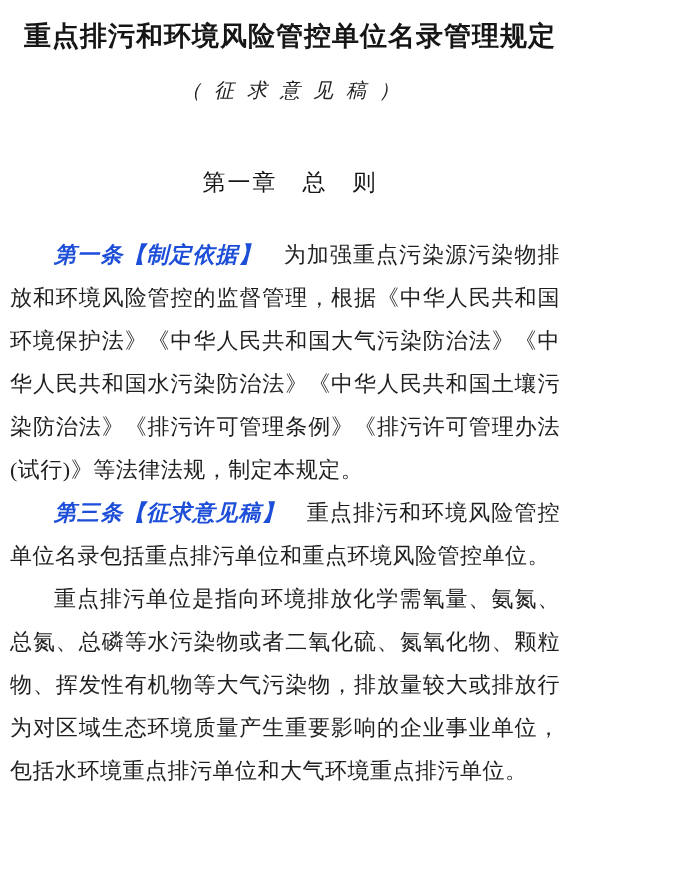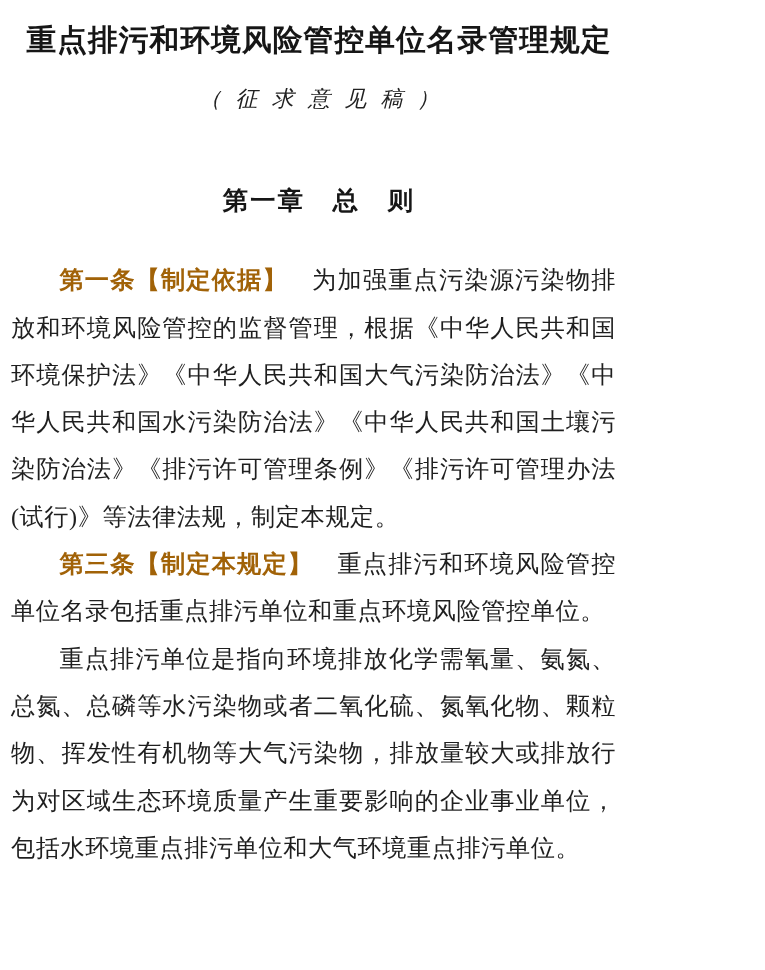--- a/index.html
+++ b/index.html
@@ -34,21 +34,21 @@
     font-size: 20px;
     line-height: 32px;
     letter-spacing: 13px;
     text-indent: 13px; 
     color: #222222;
   }
   .chapter-heading {
     margin: 62px 10px 0 10px;
     text-align: center;
     font-family: "Liberation Sans", "DejaVu Sans", sans-serif;
-    font-weight: bold;
+    font-weight: normal;
     font-size: 23px;
     line-height: 28px;
     letter-spacing: 2px;
     color: #161616;
   }
   .body-text {
     margin-top: 37px;
     padding: 0 20px 0 10px;
     font-size: 22px;
     line-height: 43px;
@@ -56,39 +56,40 @@
     letter-spacing: 0.5px;
     color: #1f1f1f;
   }
   .para {
     margin: 0;
     text-indent: 44px;
   }
   .article-label {
     font-family: "Liberation Sans", "DejaVu Sans", sans-serif;
     font-weight: bold;
-    color: #a16207;
+    color: #1d4ed8;
     margin-right: 22px;
+    font-style: italic;
   }
 </style>
 </head>
 <body>
 
 <div class="page">
 
   <h1 class="doc-title">重点排污和环境风险管控单位名录管理规定</h1>
 
   <div class="doc-subtitle">（征求意见稿）</div>
 
   <h2 class="chapter-heading">第一章　总　则</h2>
 
   <div class="body-text">
 
     <p class="para"><span class="article-label">第一条【制定依据】</span><span>为加强重点污染源污染物排放和环境风险管控的监督管理，根据《中华人民共和国环境保护法》《中华人民共和国大气污染防治法》《中华人民共和国水污染防治法》《中华人民共和国土壤污染防治法》《排污许可管理条例》《排污许可管理办法(试行)》等法律法规，制定本规定。</span></p>
 
 
-    <p class="para"><span class="article-label">第三条【制定本规定】</span><span>重点排污和环境风险管控单位名录包括重点排污单位和重点环境风险管控单位。</span></p>
+    <p class="para"><span class="article-label">第三条【征求意见稿】</span><span>重点排污和环境风险管控单位名录包括重点排污单位和重点环境风险管控单位。</span></p>
 
     <p class="para"><span>重点排污单位是指向环境排放化学需氧量、氨氮、总氮、总磷等水污染物或者二氧化硫、氮氧化物、颗粒物、挥发性有机物等大气污染物，排放量较大或排放行为对区域生态环境质量产生重要影响的企业事业单位，包括水环境重点排污单位和大气环境重点排污单位。</span></p>
 
   </div>
 
 </div>
 
 </body></html>

